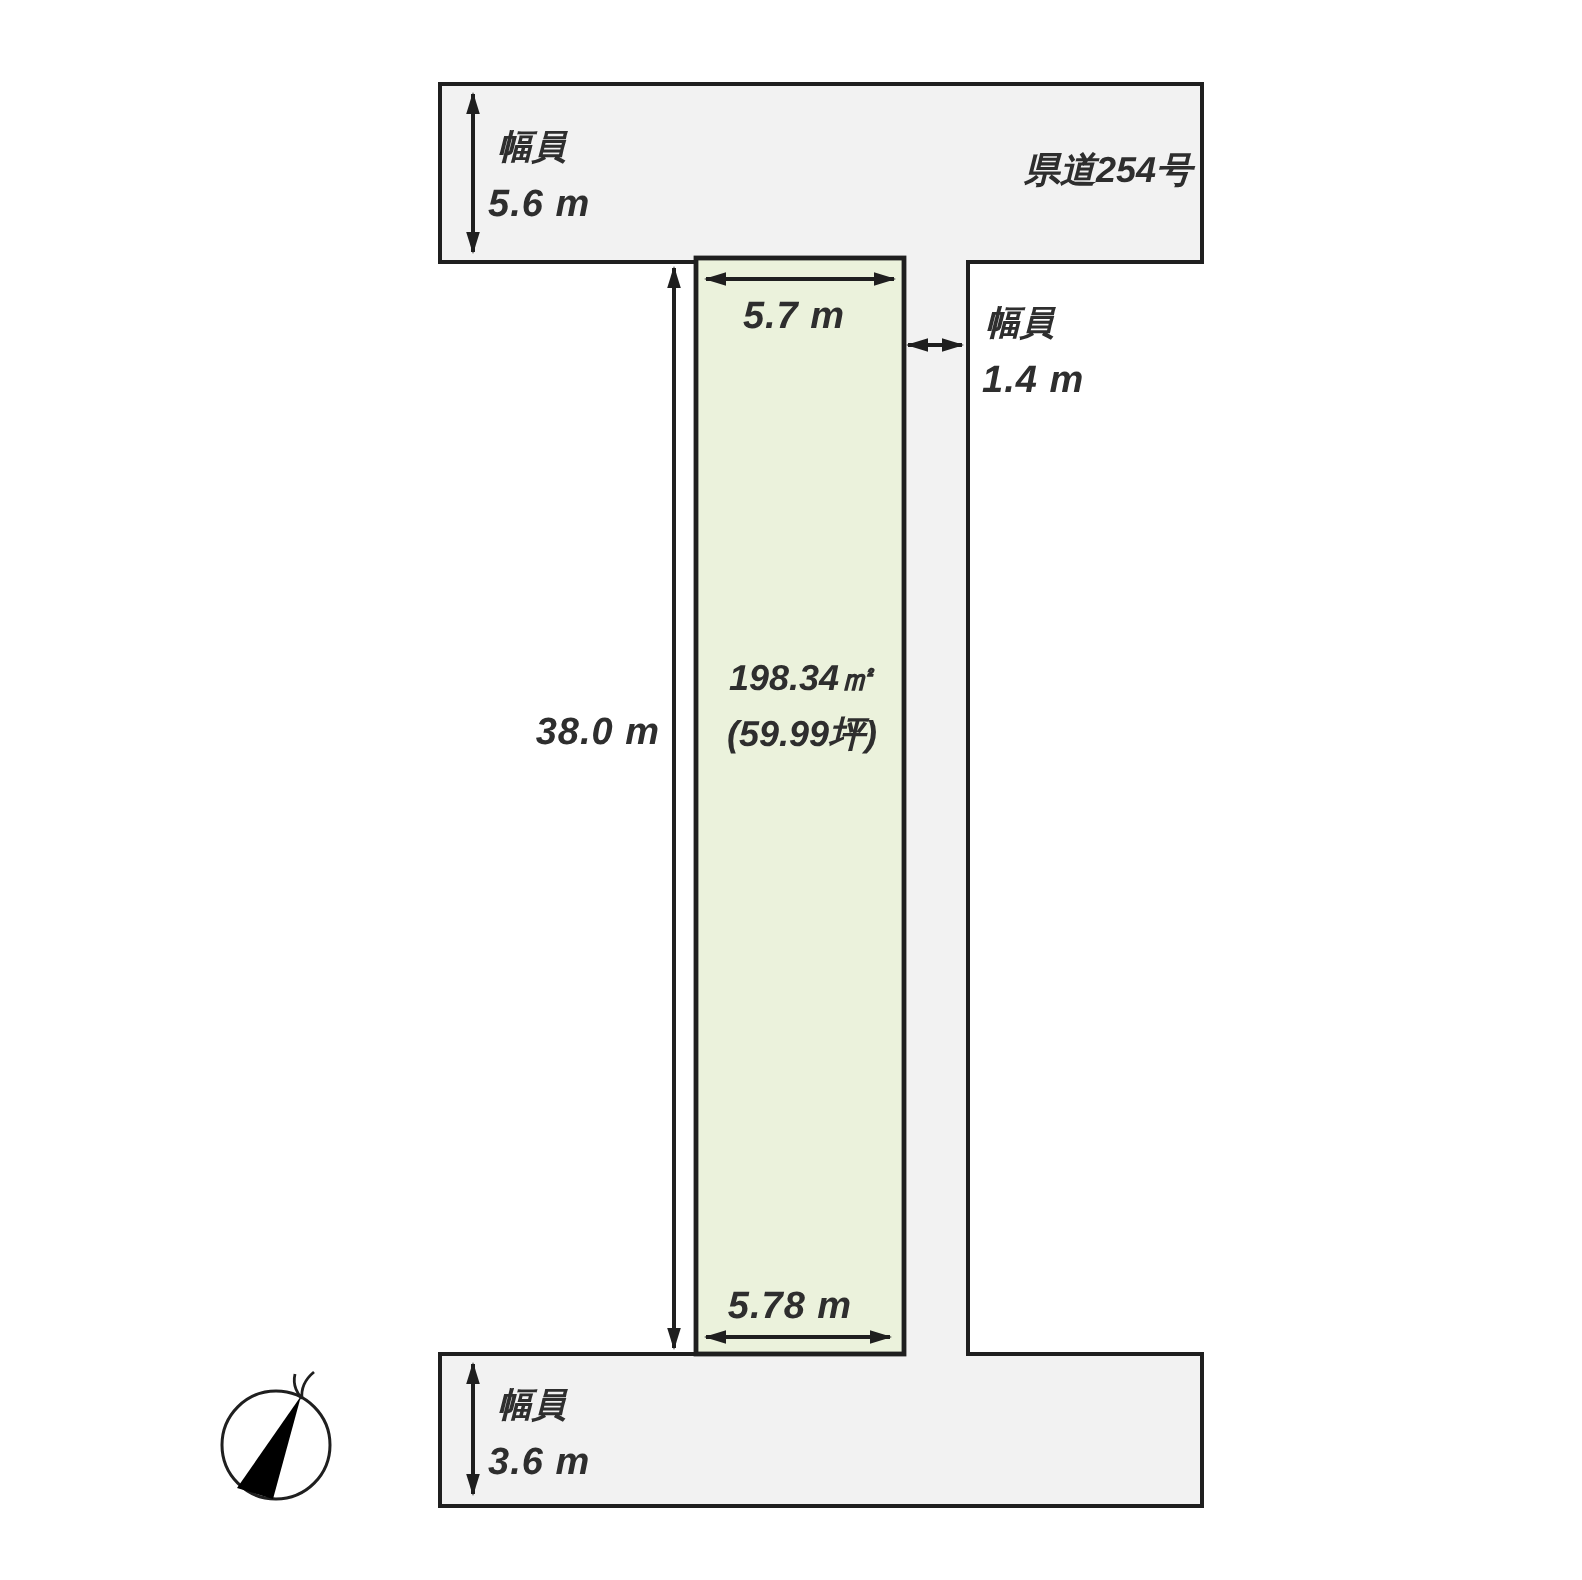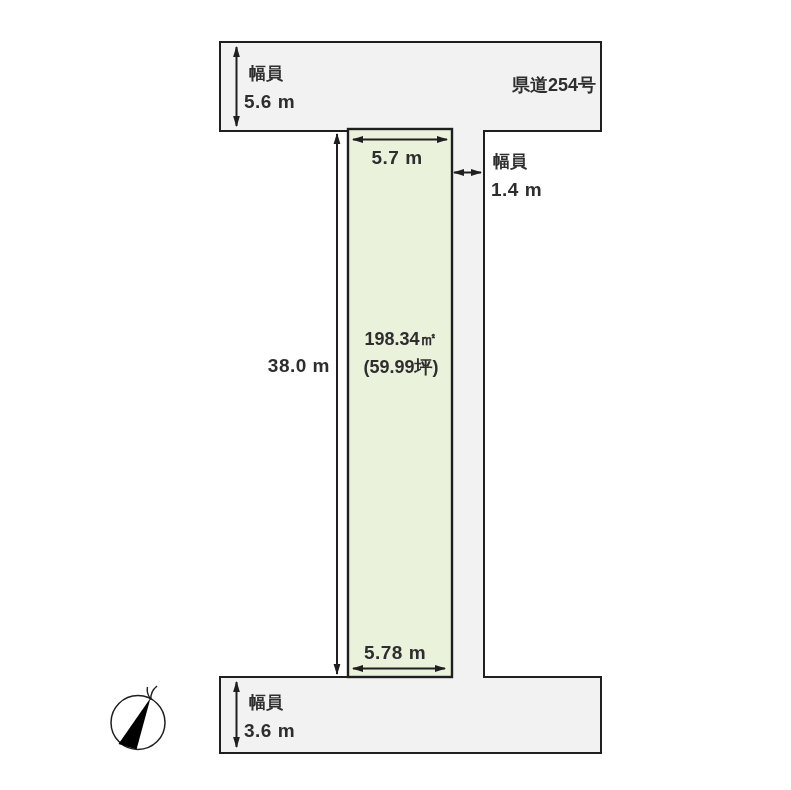--- a/index.html
+++ b/index.html
@@ -9,20 +9,21 @@
     width: 791px;
     height: 790px;
     font-family: "Liberation Sans", "DejaVu Sans", sans-serif;
   }
   .canvas {
     position: relative;
     width: 791px;
     height: 790px;
     background: #ffffff;
     overflow: hidden;
+    font-style: italic;
   }
   svg text {
     font-family: "Liberation Sans", "DejaVu Sans", sans-serif;
     font-weight: 700;
     fill: #2e2e2e;
   }
   .lbl-caption { font-size: 17px; }
   .lbl-dim     { font-size: 19px; letter-spacing: 0.5px; }
   .lbl-road    { font-size: 18px; }
   .lbl-area    { font-size: 18px; }

